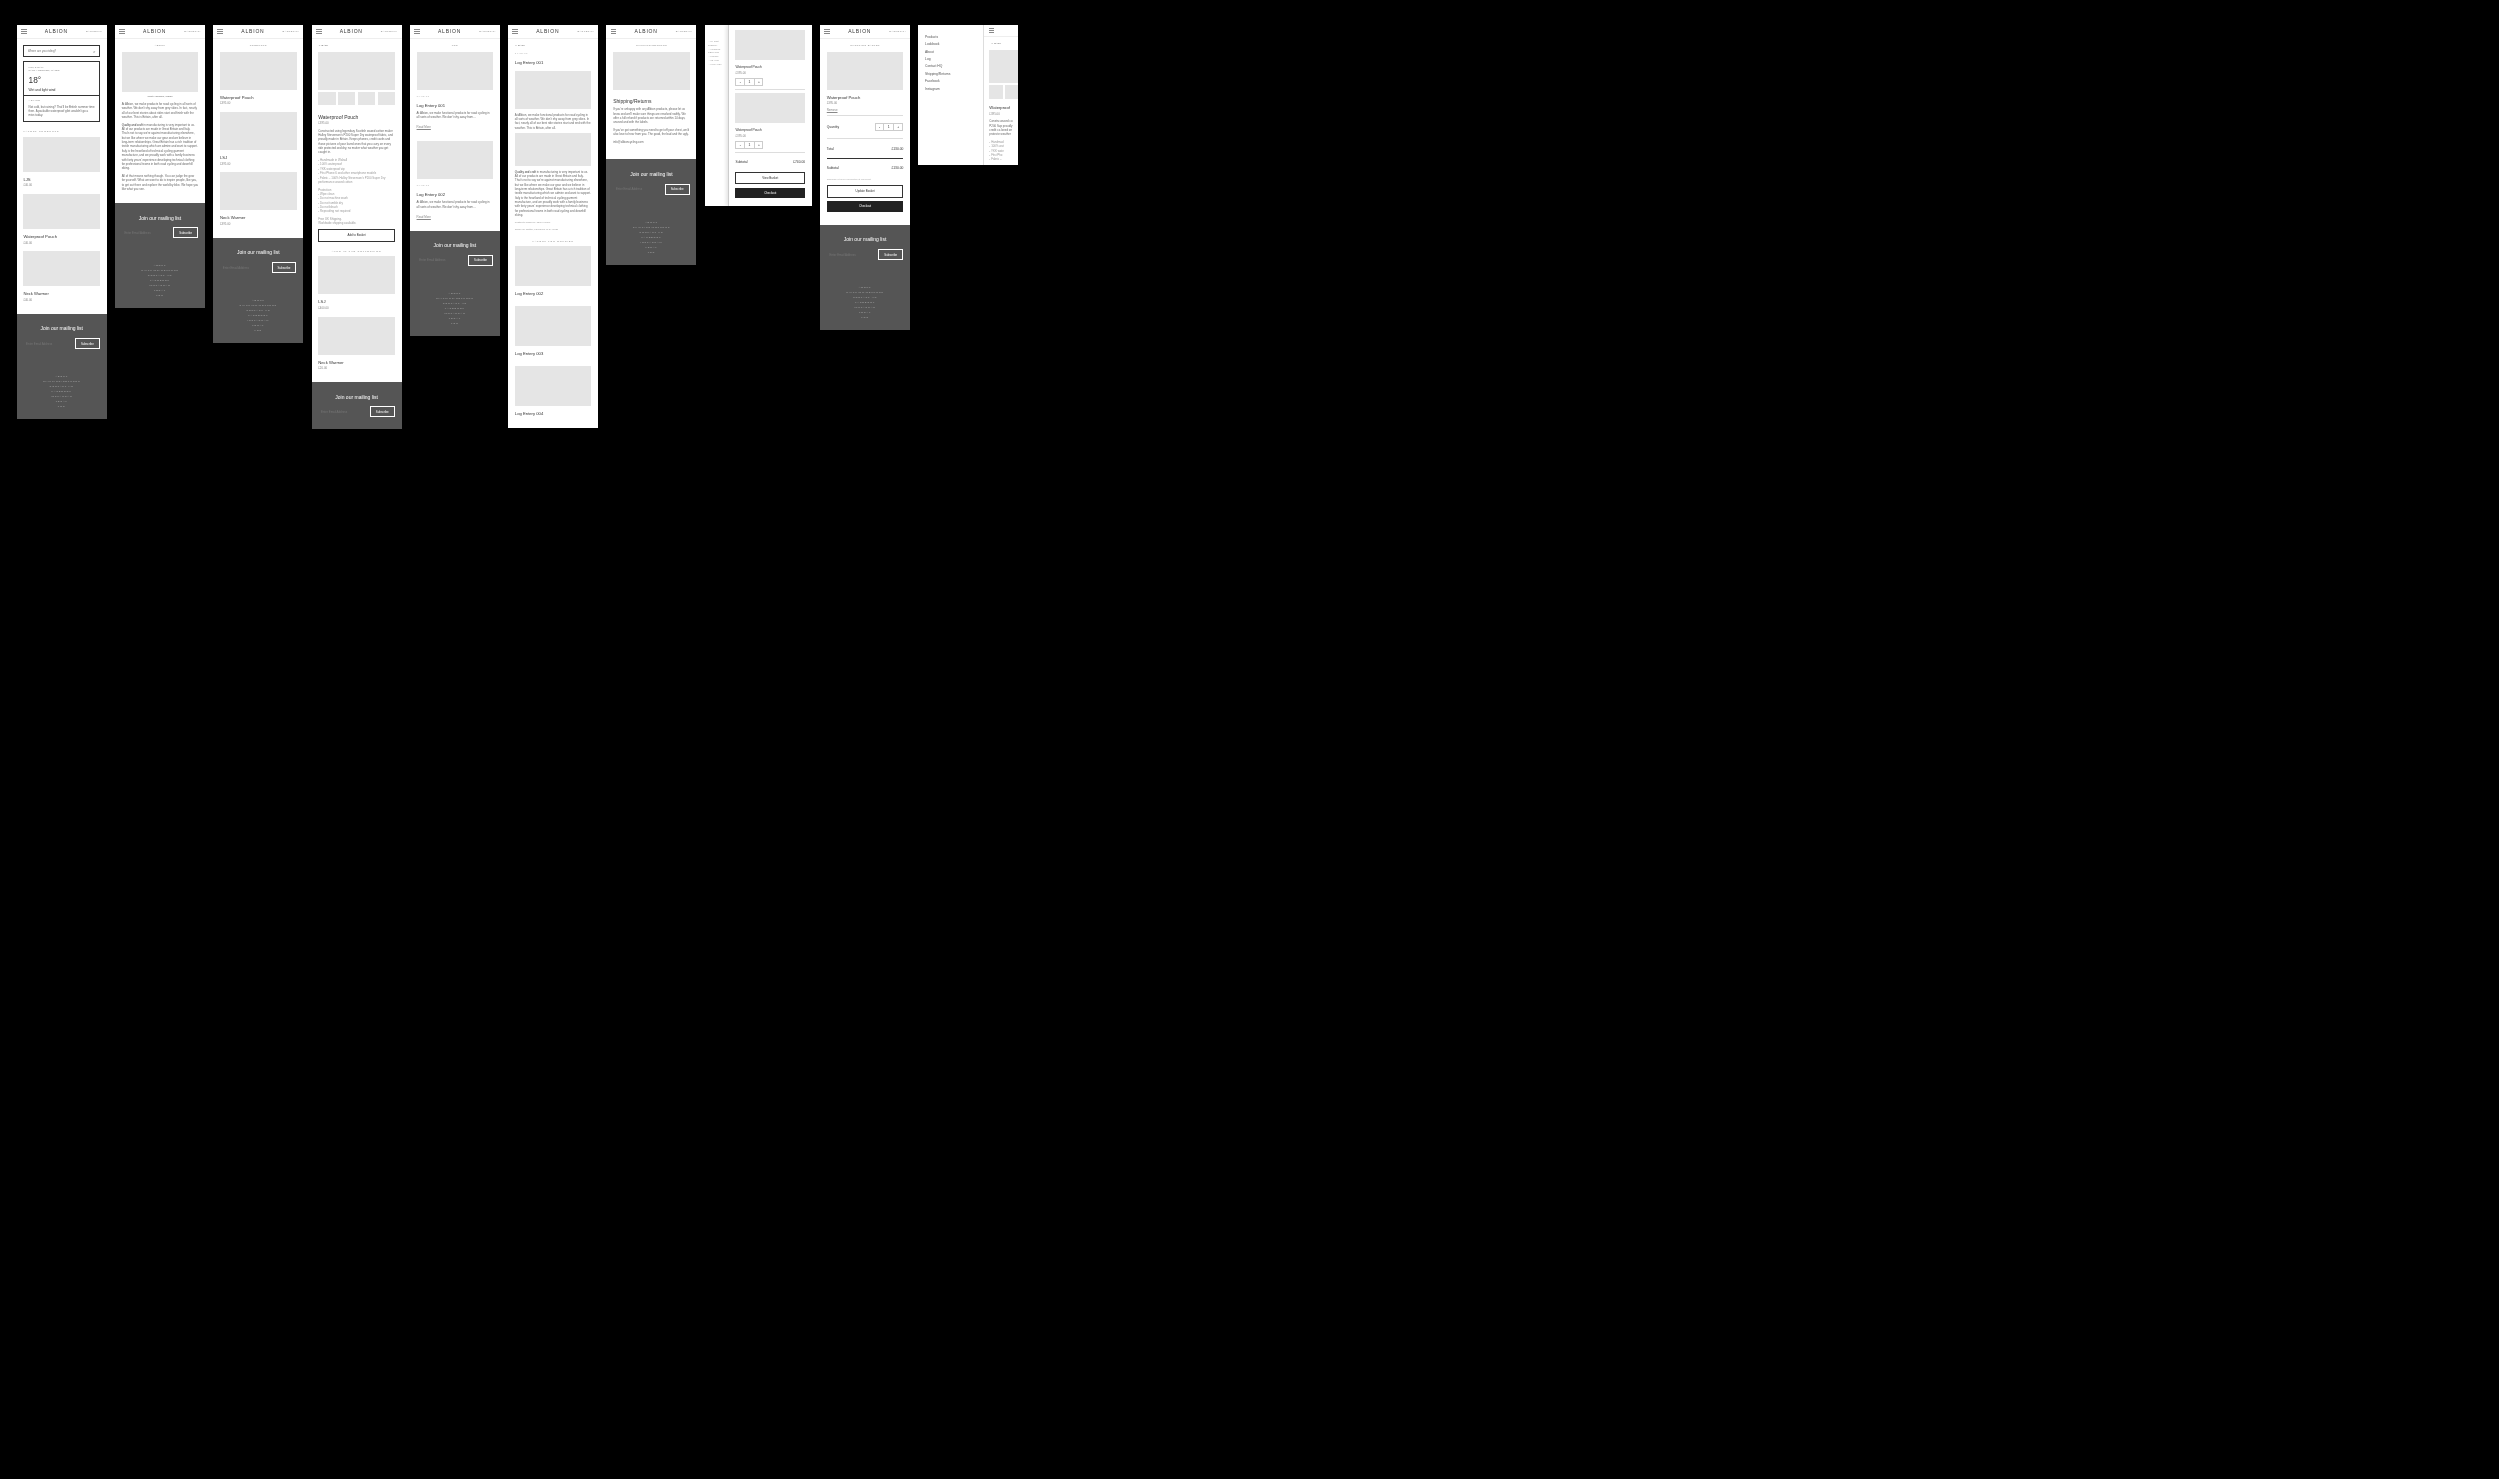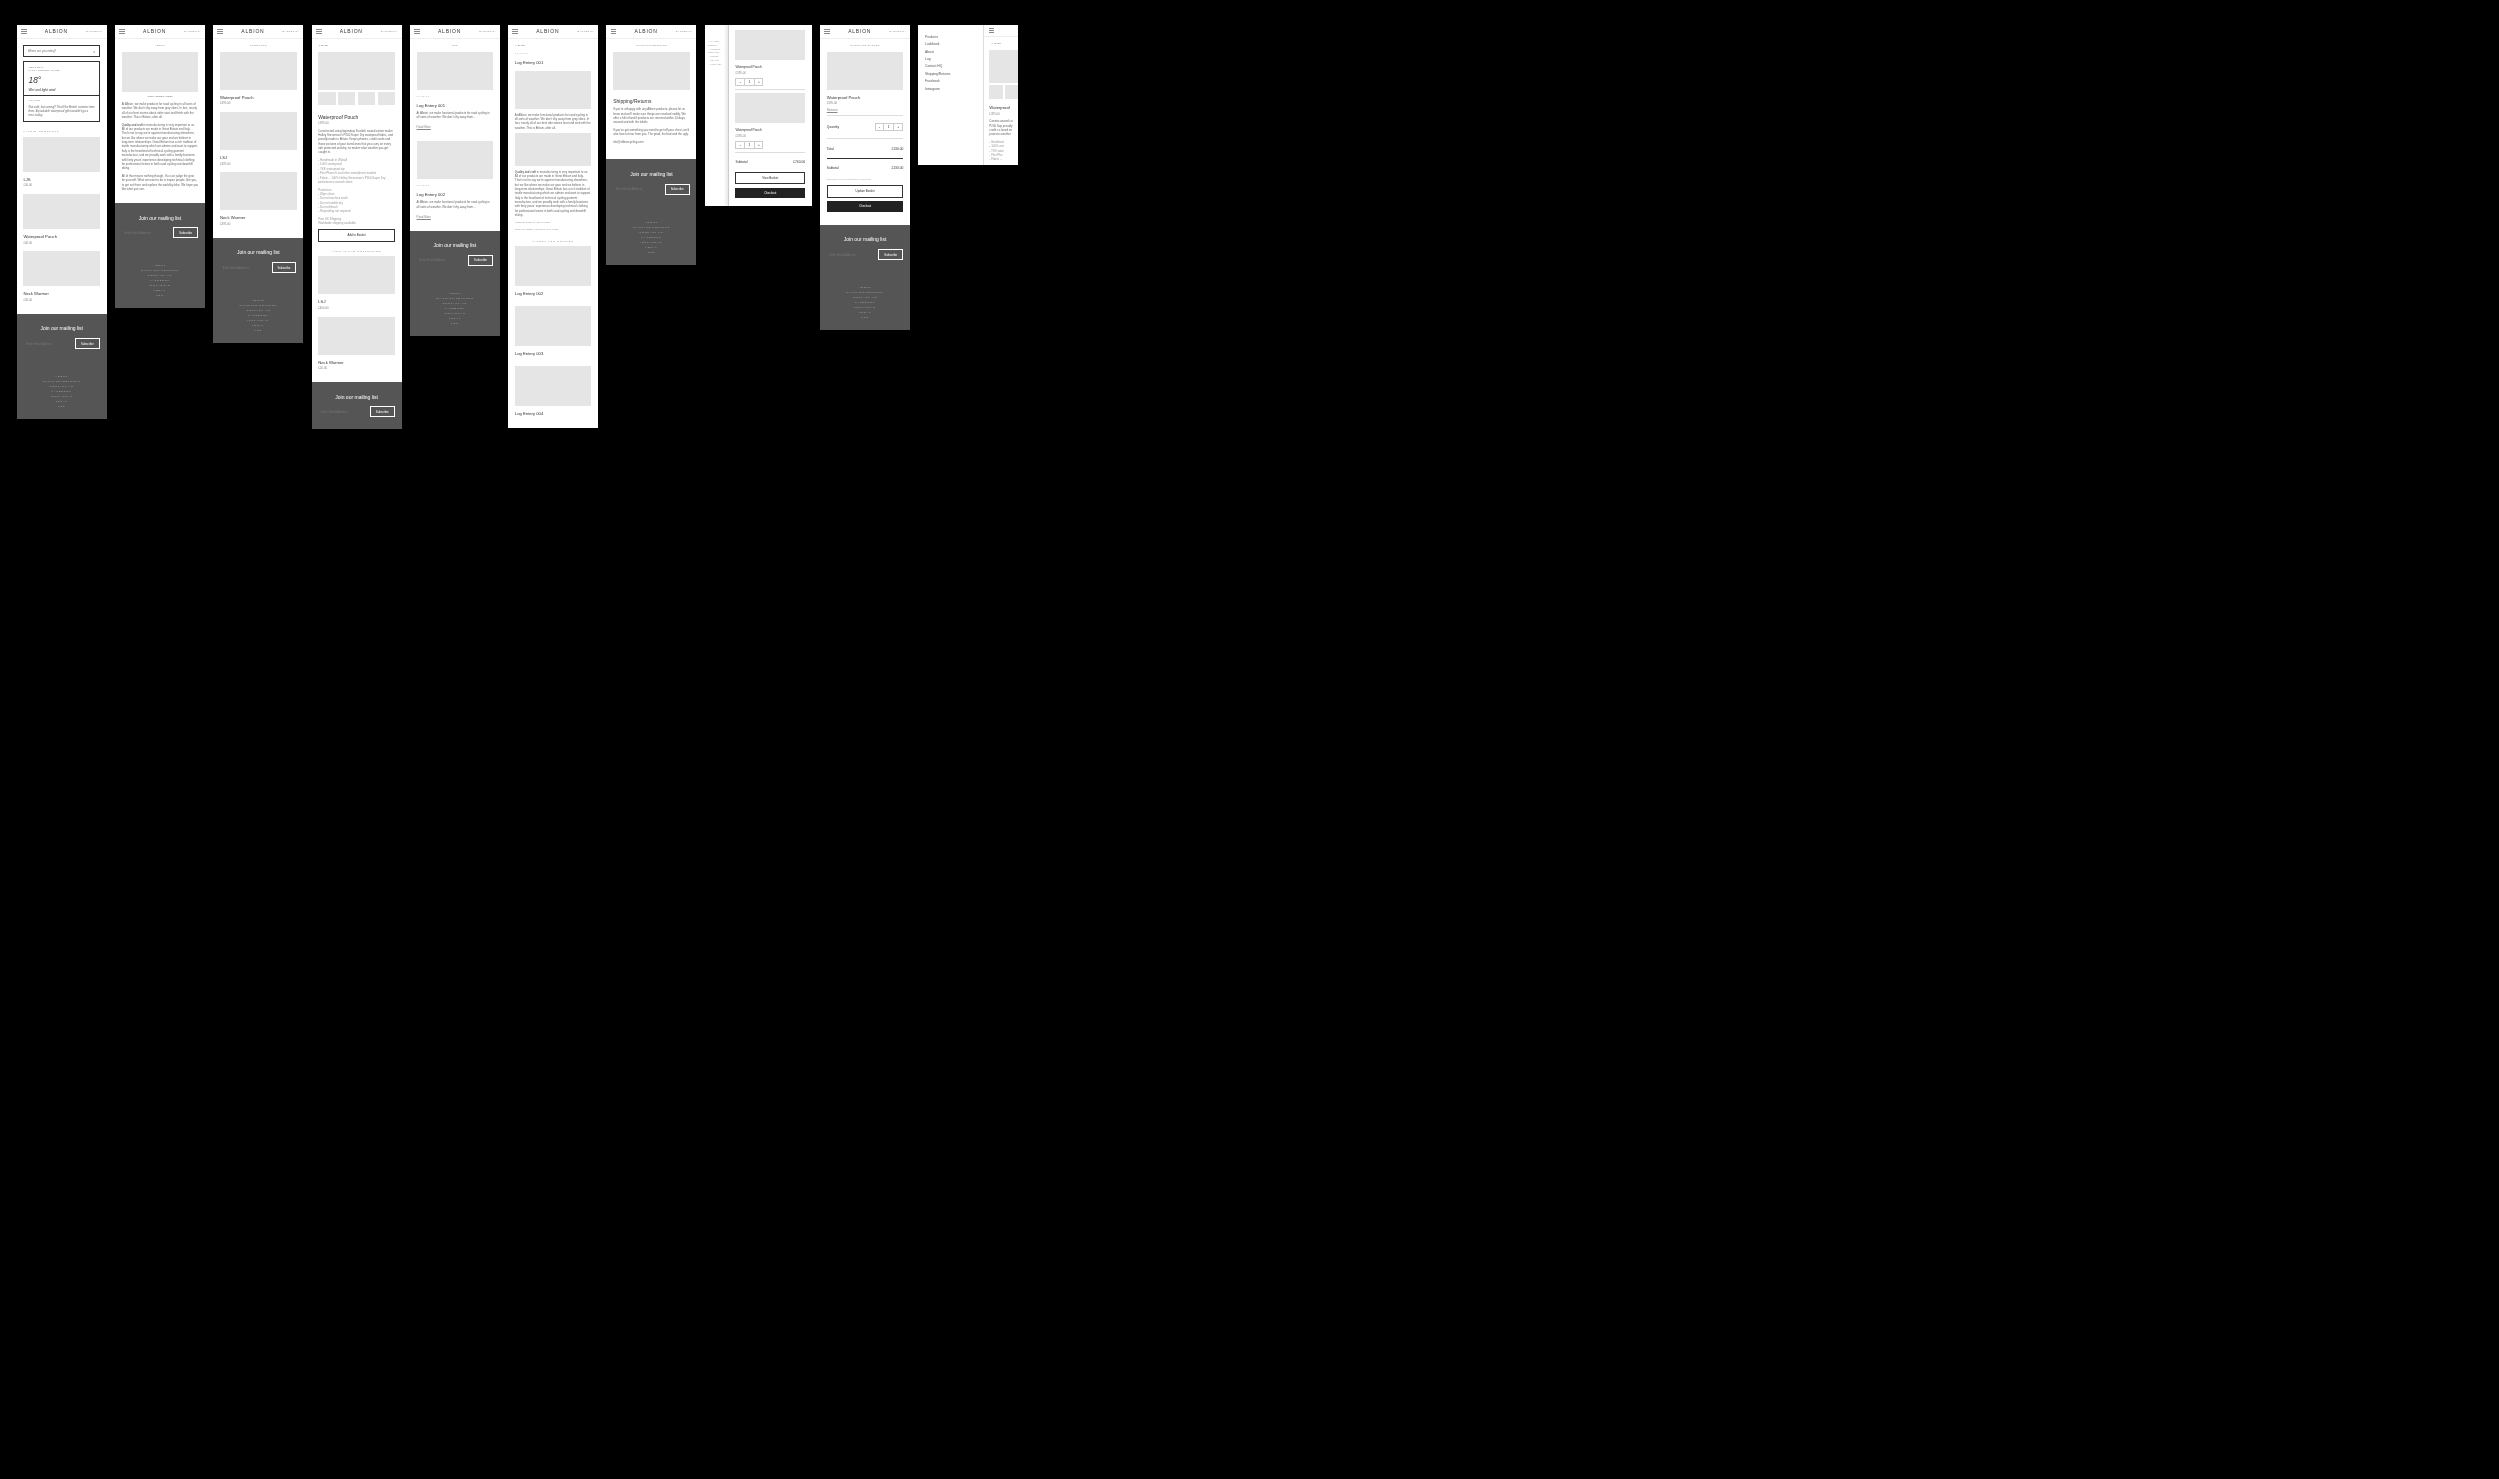--- a/index.html
+++ b/index.html
@@ -34,21 +34,21 @@
 .row{display:flex;justify-content:space-between;align-items:center;padding:4.2px 0;}
 .divider{height:0.8px;background:#ddd;margin:3.3px 0;}
 .stepper{display:flex;border:0.8px solid #ccc;}
 .stepper span{padding:0.8px 3.3px;font-size:3.3px;}
 .stepper .v{border-left:0.8px solid #ccc;border-right:0.8px solid #ccc;}
 .menu-list div{font-size:3.3px;padding:1.7px 0;color:#555;}
 .thumbs{display:flex;gap:2.5px;margin-top:2.5px;}
 .thumbs .ph{flex:1;height:13.3px;}
 .searchbox{border:0.8px solid #333;display:flex;align-items:center;padding:2.5px 3.3px;margin-bottom:3.3px;}
 .searchbox input{border:none;flex:1;font-size:2.9px;outline:none;}
-.weather{border:0.8px solid #333;padding:4.2px;font-style:italic;}
+.weather{border:0.8px solid #333;padding:4.2px;}
 .weather .meta{font-size:2.5px;color:#888;line-height:1.4;}
 .weather .temp{font-size:8.3px;font-weight:300;margin:2.5px 0;}
 .weather .cond{font-size:3.3px;}
 .weather .divline{height:0.8px;background:#333;margin:3.3px -4.2px;}
 .weather .adv{font-size:2.5px;color:#888;text-transform:uppercase;letter-spacing:0.4px;}
 .weather .advtxt{font-size:2.9px;line-height:1.4;color:#666;margin-top:2.5px;}
 .magn{font-size:4.2px;color:#666;}
 .small-link{font-size:2.9px;color:#888;text-decoration:underline;margin-top:2.5px;display:inline-block;}
 .date{font-size:2.5px;color:#aaa;letter-spacing:0.4px;}
 </style>

